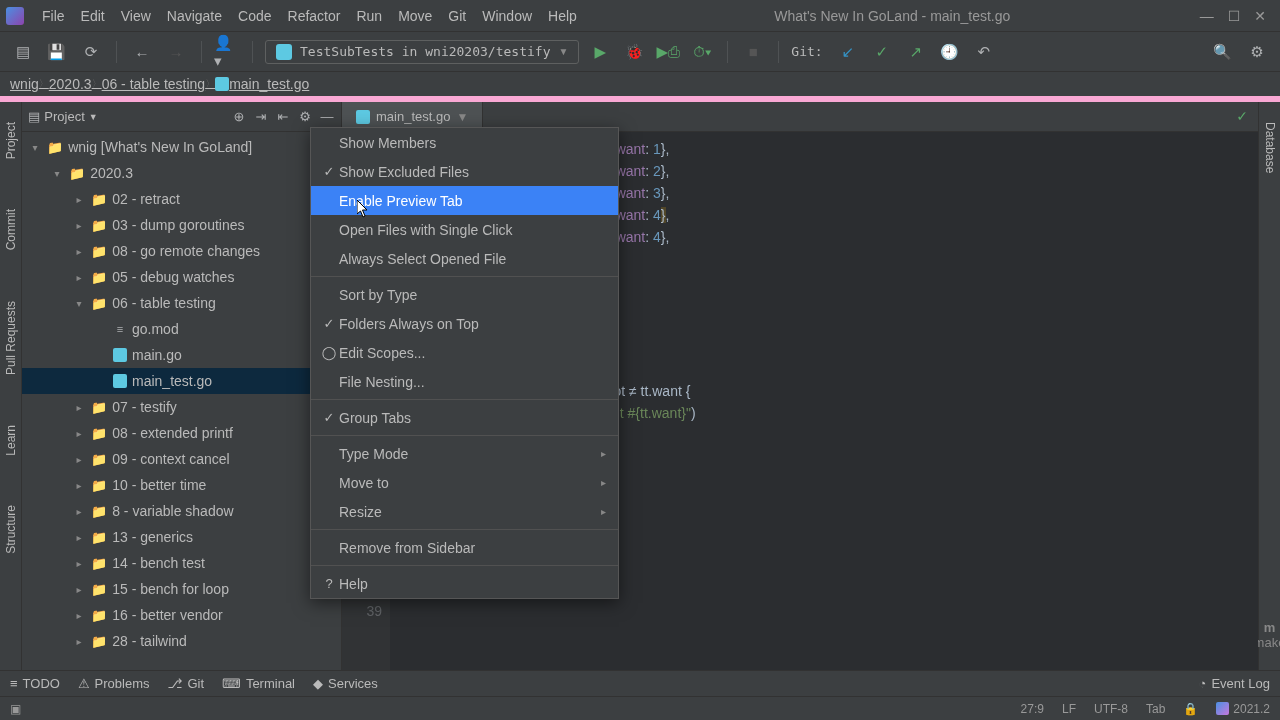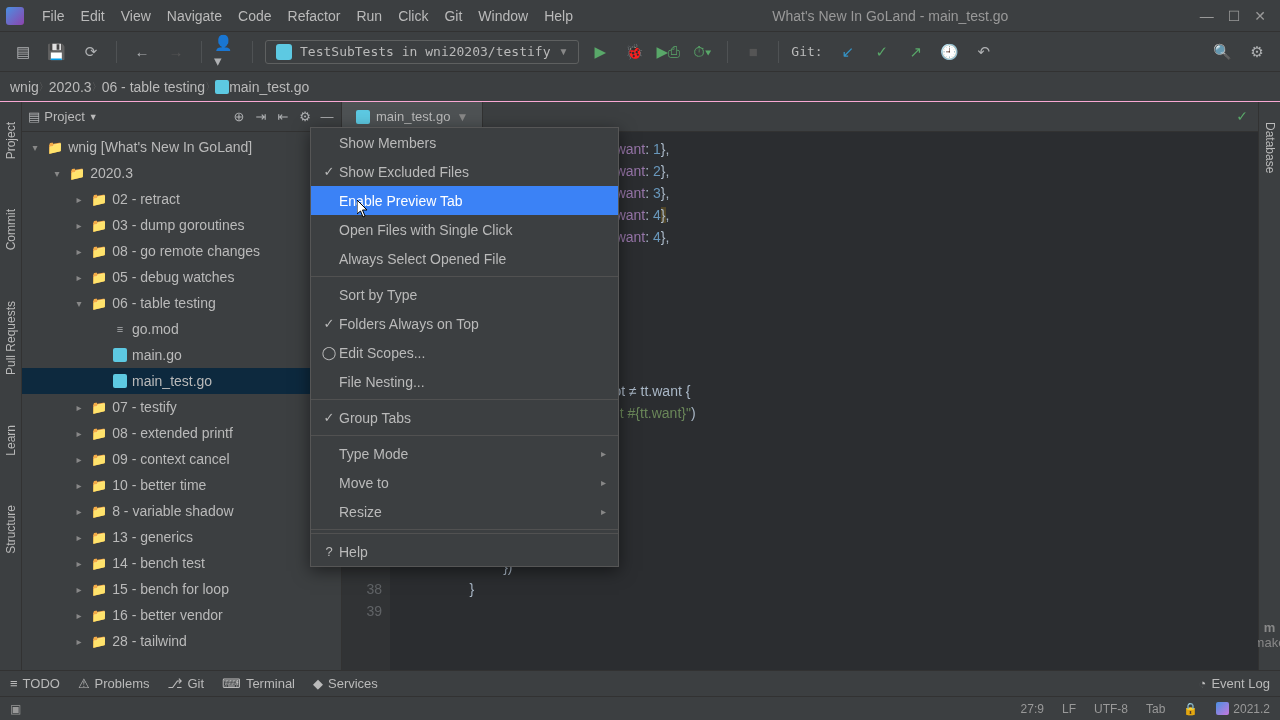--- a/index.html
+++ b/index.html
@@ -21,21 +21,21 @@
 .toolbar .run-config { background: #3c3f41; border: 1px solid #5e6060; border-radius: 3px; padding: 3px 10px; display: flex; align-items: center; gap: 8px; font-size: 13px; cursor: pointer; }
 .toolbar .run-config .chev { font-size: 10px; color: #888; }
 .toolbar .go-badge { width: 16px; height: 16px; background: #5dc9e2; border-radius: 3px; }
 .toolbar .spacer { flex: 1; }
 .toolbar .git-label { color: #bababa; margin-right: 4px; }
 .toolbar .run-icon { color: #59a869; }
 .toolbar .debug-icon { color: #59a869; }
 .toolbar .cover-icon { color: #59a869; }
 
 
-.navbar { height: 30px; background: #3c3f41; display: flex; align-items: center; padding: 0 10px; border-bottom: 1px solid #f9a8d4; font-family: Consolas, monospace; font-size: 14px; }
+.navbar { height: 30px; background: #3c3f41; display: flex; align-items: center; padding: 0 10px; border-bottom: 6px solid #f9a8d4; font-family: Consolas, monospace; font-size: 14px; text-decoration: underline; }
 .navbar .crumb { cursor: pointer; }
 .navbar .chev-r { color: #666; font-size: 10px; }
 .navbar .file-ico { width: 14px; height: 14px; background: #5dc9e2; border-radius: 2px; display: inline-block; }
 
 
 .main { display: flex; height: calc(720px - 32px - 40px - 30px - 26px - 24px); }
 
 
 .left-rail { width: 22px; background: #3c3f41; border-right: 1px solid #323232; display: flex; flex-direction: column; align-items: center; padding-top: 20px; gap: 50px; }
 .left-rail .vlabel { writing-mode: vertical-rl; transform: rotate(180deg); font-size: 12px; color: #bababa; cursor: pointer; }
@@ -114,21 +114,21 @@
 <div class="menubar">
   <div class="logo"></div>
   <div id="menubar-items" style="display: flex;">
       <span class="menu-item">File</span>
       <span class="menu-item">Edit</span>
       <span class="menu-item">View</span>
       <span class="menu-item">Navigate</span>
       <span class="menu-item">Code</span>
       <span class="menu-item">Refactor</span>
       <span class="menu-item">Run</span>
-      <span class="menu-item">Click</span>
+      <span class="menu-item">Move</span>
       <span class="menu-item">Git</span>
       <span class="menu-item">Window</span>
       <span class="menu-item">Help</span>
     </div>
   <div class="title">What's New In GoLand - main_test.go</div>
   <div class="window-controls">
     <span>—</span>
     <span>☐</span>
     <span>✕</span>
   </div>
@@ -426,20 +426,24 @@
       <span class="pm-check"></span>
       <span>Move to</span>
       <span class="pm-arrow">▸</span>
     </div>
     <div class="pm-item">
       <span class="pm-check"></span>
       <span>Resize</span>
       <span class="pm-arrow">▸</span>
     </div>
     <div class="pm-sep"></div>
+    <div class="pm-item">
+      <span class="pm-check"></span>
+      <span>Remove from Sidebar</span>
+    </div>
     <div class="pm-sep"></div>
     <div class="pm-item">
       <span class="pm-check">?</span>
       <span>Help</span>
     </div>
   </div>
 
 <div class="cursor">
 <svg viewBox="0 0 12 18">
       <path d="M0 0 L0 14 L3.5 11 L6 17 L8 16 L5.5 10 L10 10 Z" fill="#fff" stroke="#000" stroke-width="1"></path>

